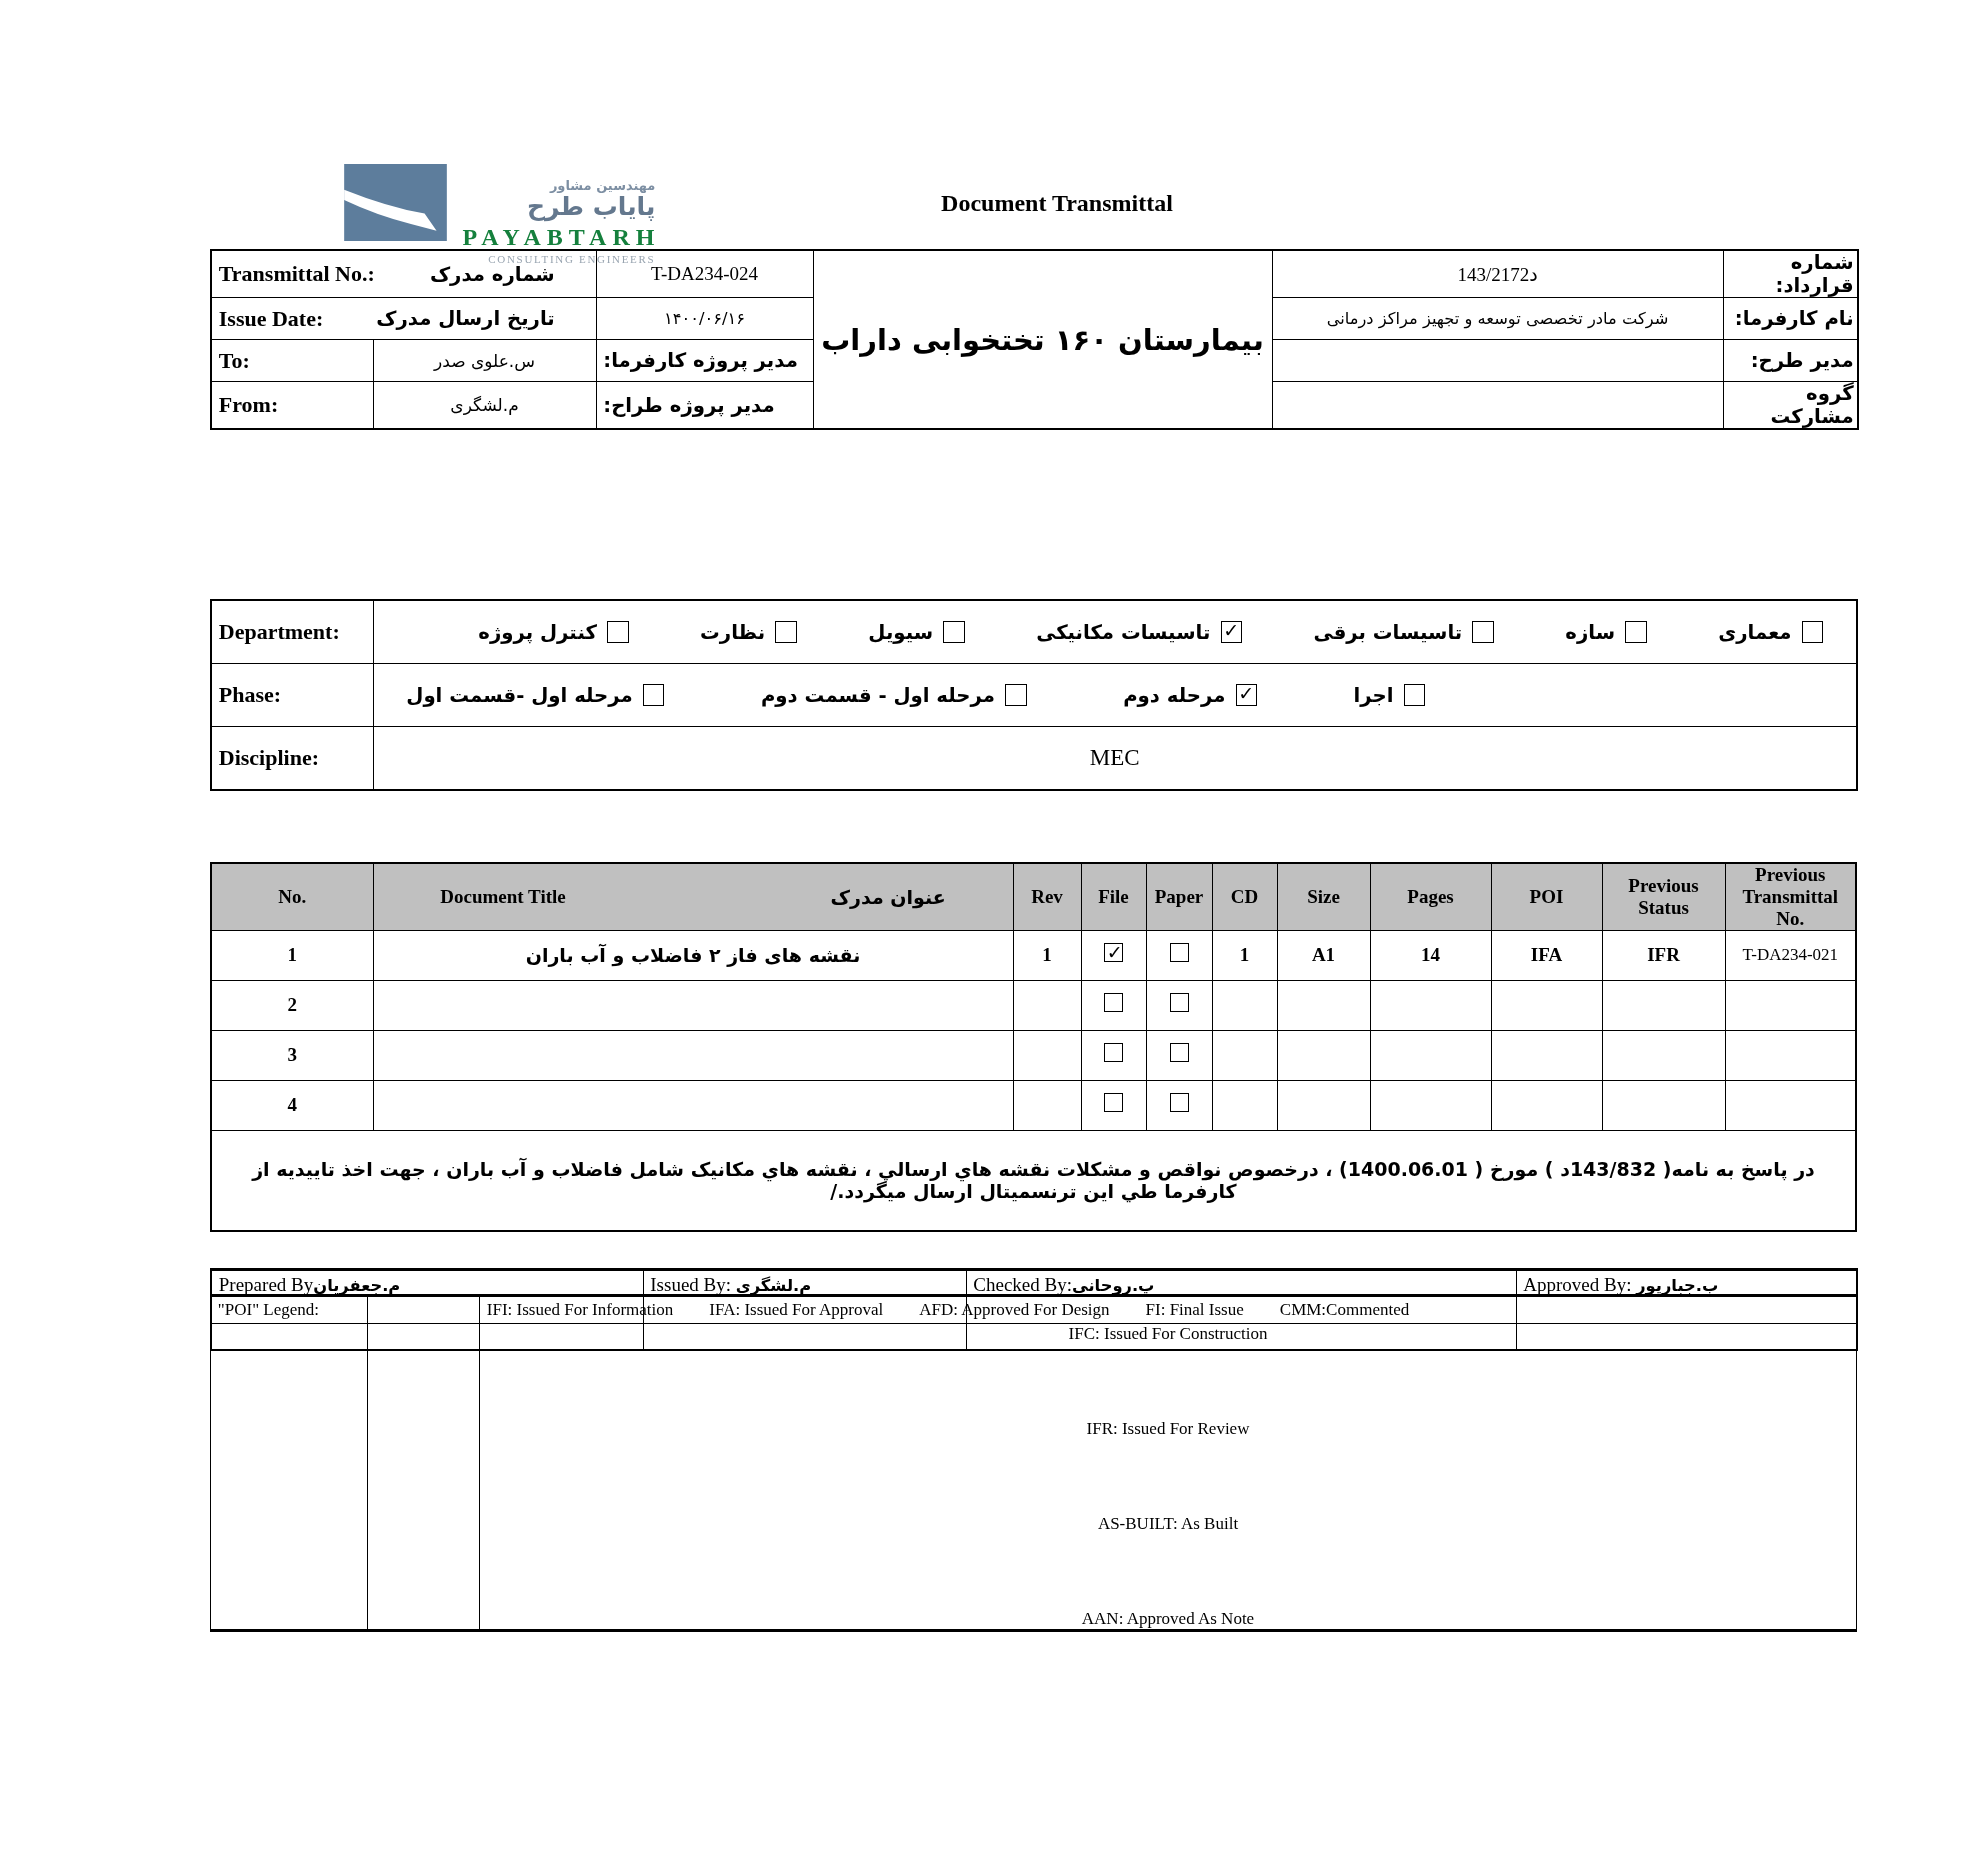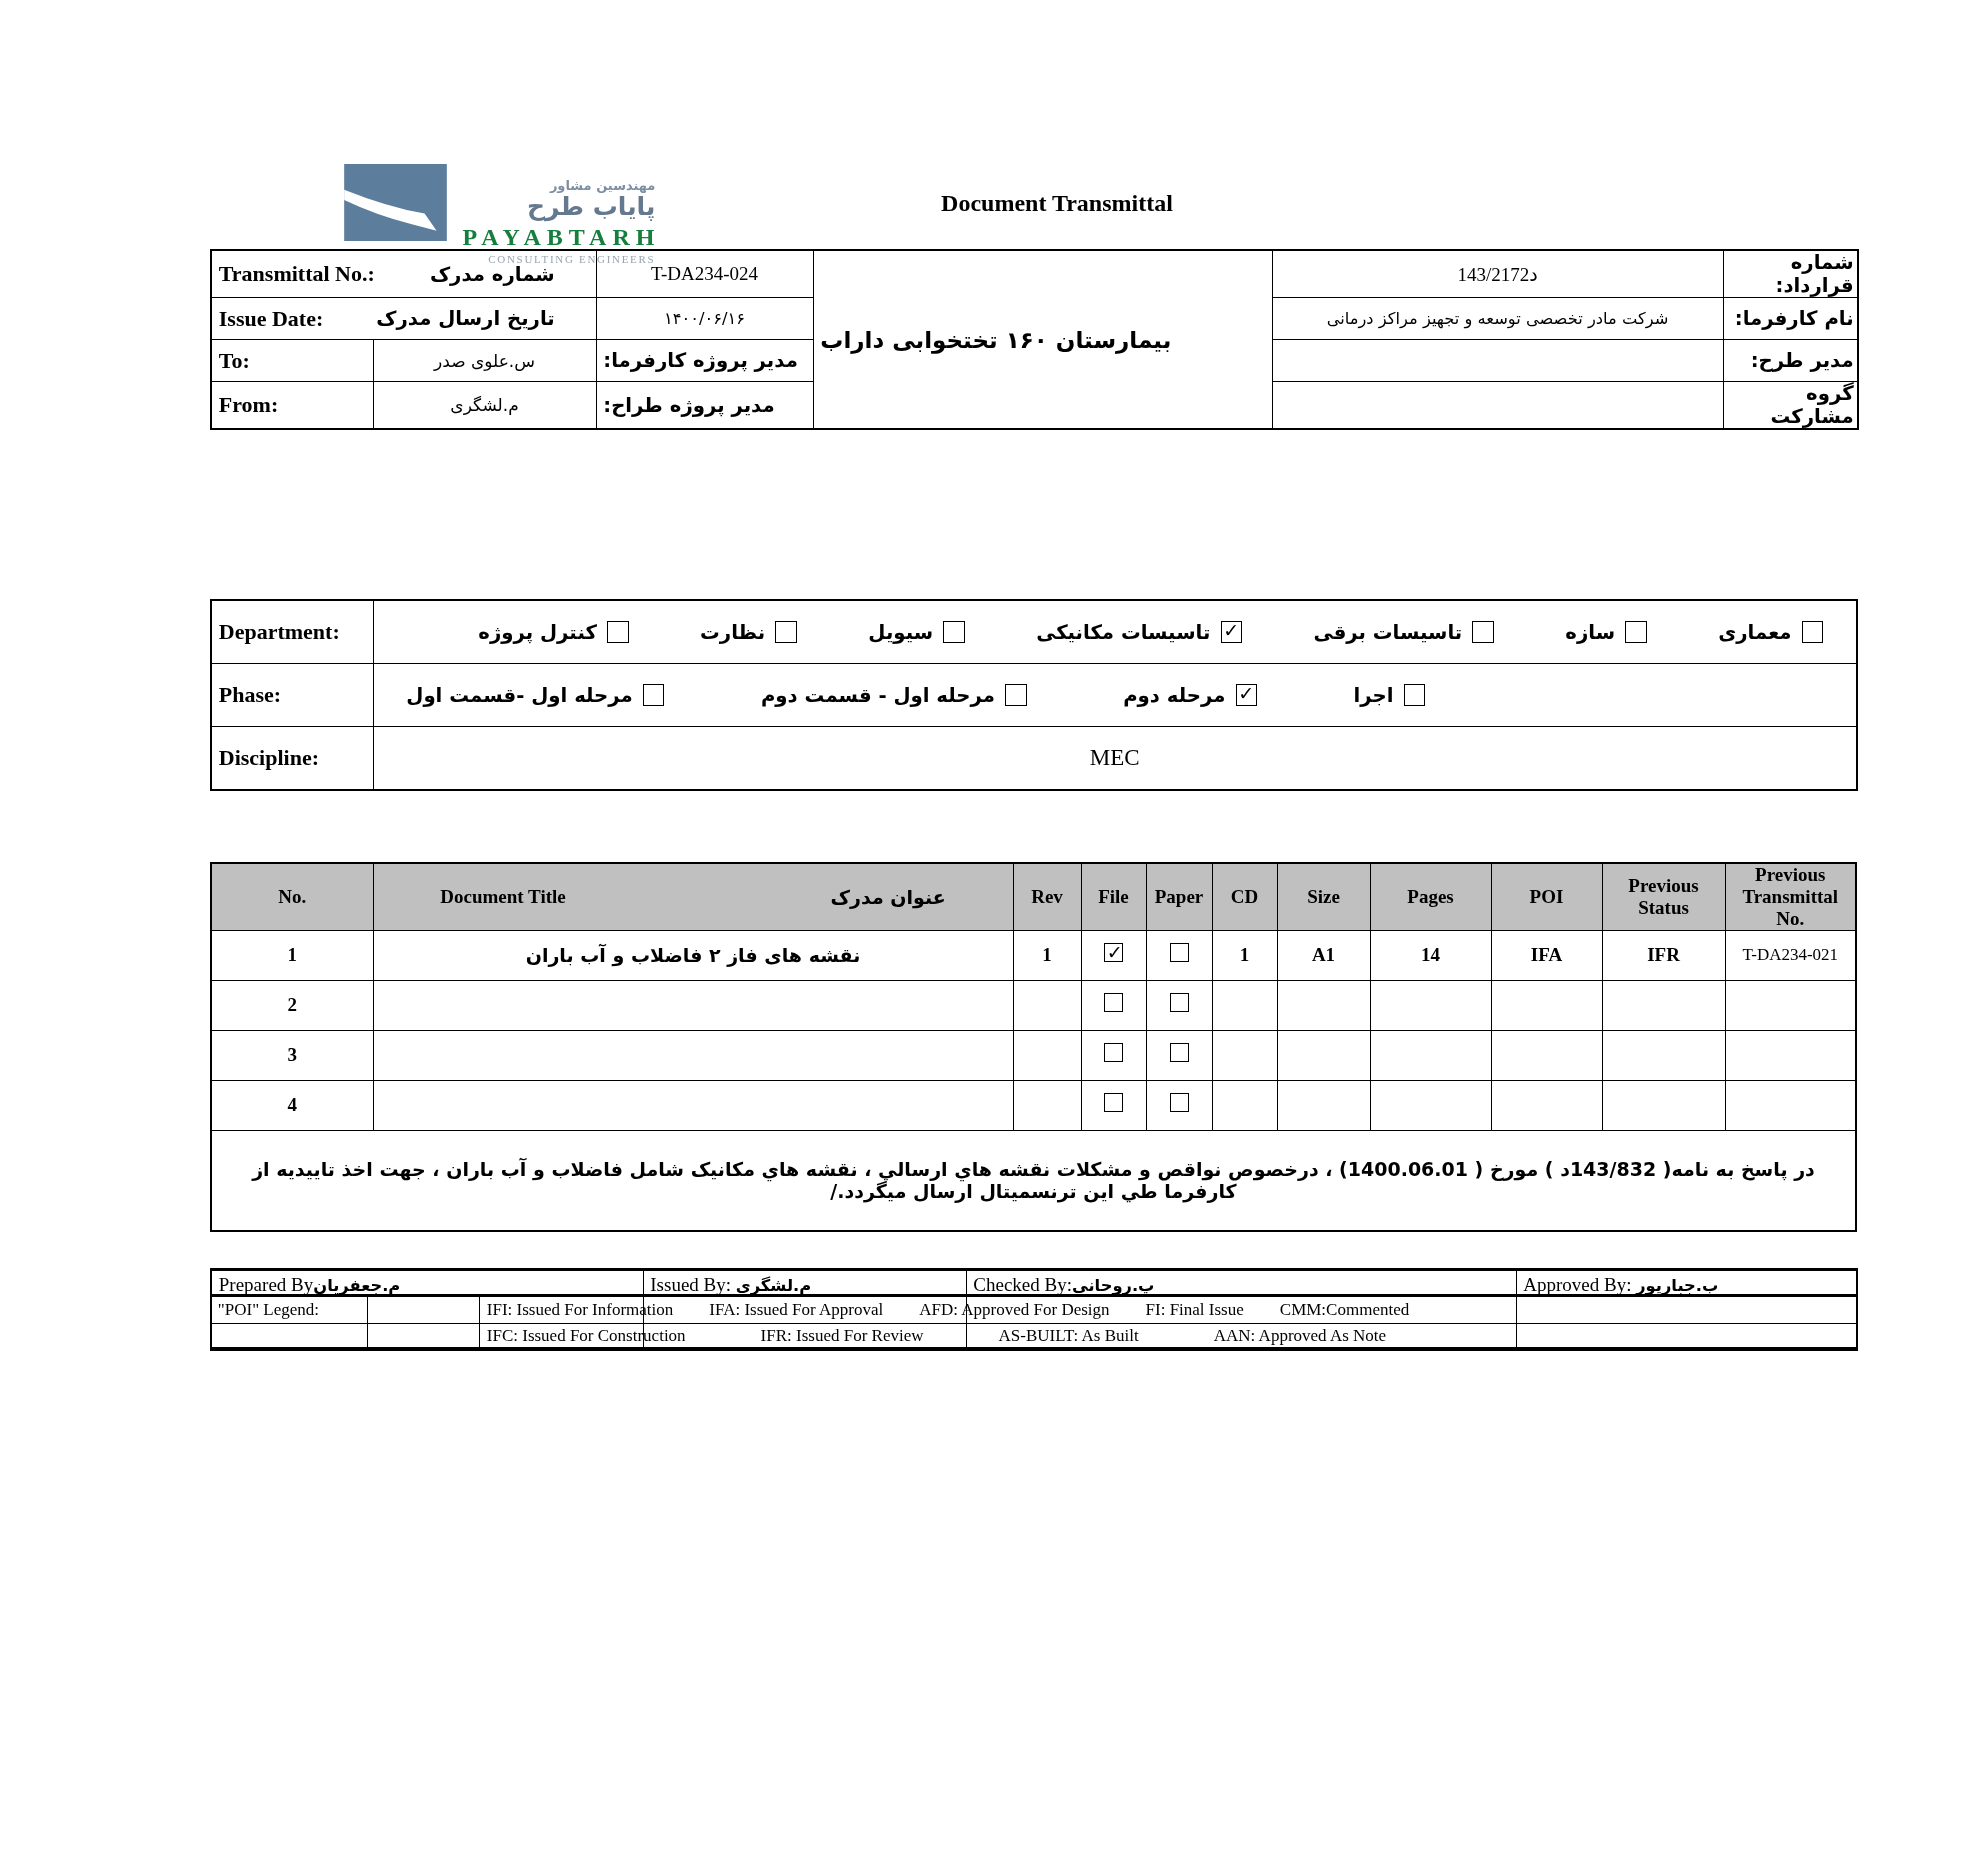--- a/index.html
+++ b/index.html
@@ -25,21 +25,21 @@
   .tbl { position:absolute; left:210px; width:1646px; }
   .outer { border:2.6px solid #000; }
   
   .info-top td { height:41px; }
   .lbl-en { font-weight:bold; font-size:22px; }
   .lbl-fa { font-weight:bold; font-size:19.7px; }
   .cell-split { display:flex; justify-content:space-between; align-items:center; padding-right:34px; }
   .val-center { text-align:center; font-size:19px; }
   .fa-label-left { direction:rtl; text-align:left; font-weight:bold; font-size:19.7px; }
   .fa-label-fill { direction:rtl; font-weight:bold; font-size:19.7px; padding:0 3.4px; }
-  .project-title { font-weight:bold; font-size:23px; }
+  .project-title { text-align:center; font-weight:bold; font-size:29px; }
   .info-bottom { border-top:3.4px solid #000; }
   .info-bottom td { height:41px; }
   
   .dept td { height:62px; }
   .chk-row { direction:rtl; display:flex; align-items:center; justify-content:space-between; }
   .chk-dept { padding-left:98px; padding-right:26px; }
   .chk-phase { padding-left:26px; padding-right:424px; }
   .chk-item { display:flex; align-items:center; gap:10.3px; }
   .chk-lbl { font-weight:bold; font-size:19.7px; }
   .cb { display:inline-block; width:21.4px; height:21.4px; border:1.7px solid #000; background:#fff;
@@ -62,21 +62,21 @@
   .sig td { height:75px; vertical-align:top; padding-top:3.4px; font-size:19px; }
   .sig-line { font-weight:normal; }
   .sig-name { font-size:16.3px; font-weight:bold; }
   
   .legend { border-top:3.4px solid #000; border-bottom:3.4px solid #000; }
   .legend td { font-size:17px; }
   .legend .r1 td { height:26px; }
   .legend .r2 td { height:23px; }
   .leg-items { display:flex; align-items:center; }
   .leg-g1 { gap:36px; }
-  .leg-g2 { gap:75px; }
+  .leg-g2 { gap:75px;flex-direction:column; }
 </style>
 </head>
 <body>
 
 <div class="page">
 
   <div class="logo-block">
     <div class="logo-square">
       <svg width="103" height="77" viewBox="0 0 120 90">
         <rect x="0" y="0" width="120" height="90" fill="#5d7d9c"></rect>

